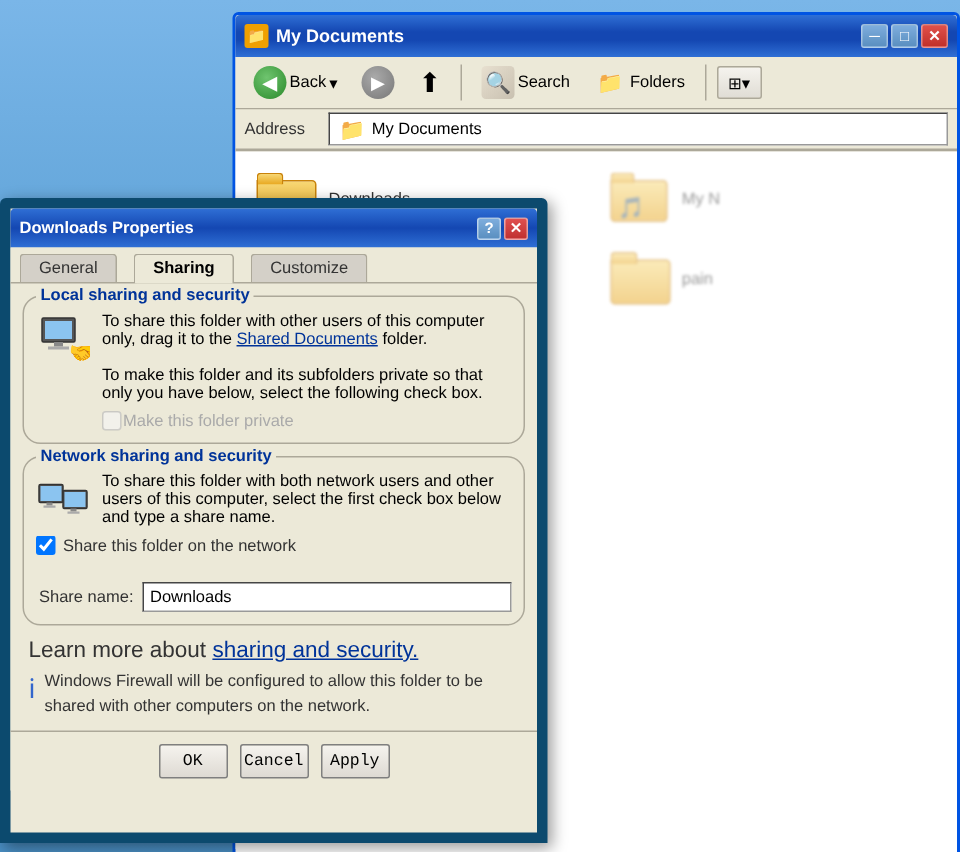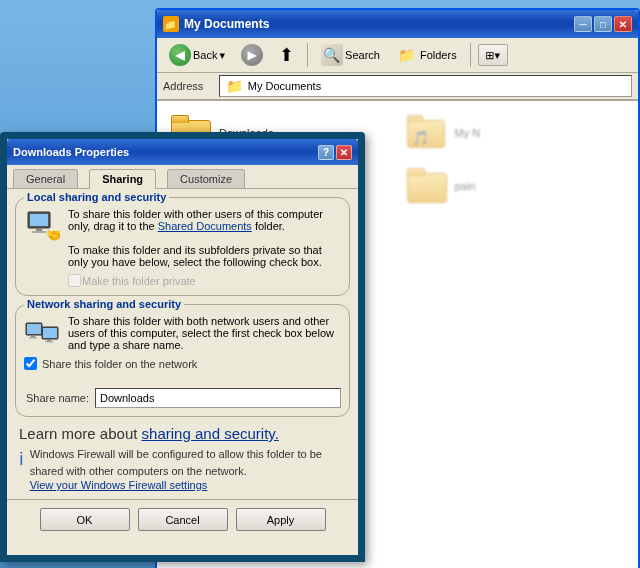--- a/index.html
+++ b/index.html
@@ -510,30 +510,31 @@
     .dialog-bottom {
       display: flex;
       justify-content: center;
       gap: 8px;
       padding: 8px;
       border-top: 1px solid #aca899;
       background: #ece9d8;
     }
 
     .dlg-btn {
-      width: 90px;
+      width: 46px;
       height: 23px;
       background: linear-gradient(to bottom, #f5f3ee, #dedad3);
       border: 1px solid #7f7f7f;
       border-radius: 2px;
       cursor: pointer;
       font-size: 11px;
       display: flex;
       align-items: center;
       justify-content: center;
+      font-family: Liberation Mono, monospace;
     }
 
     
     .watermark {
       position: absolute;
       bottom: 10px;
       right: 30px;
       color: rgba(255,255,255,0.5);
       font-size: 20px;
       font-style: italic;
@@ -787,21 +788,20 @@
     <div class="info-learn">
       <span>Learn more about</span>
       <span class="link">sharing and security.</span>
     </div>
 
     <div class="firewall-info">
       <span class="info-icon">ℹ</span>
       <div>
         <span class="firewall-text">Windows Firewall will be configured to allow this folder to be shared with other computers on the network.</span>
         <br>
-        <span class="link">View your Windows Firewall settings</span>
       </div>
     </div>
   </div>
 
   <div class="dialog-bottom">
     <div class="dlg-btn">OK</div>
     <div class="dlg-btn">Cancel</div>
     <div class="dlg-btn">Apply</div>
   </div>
 </div>

